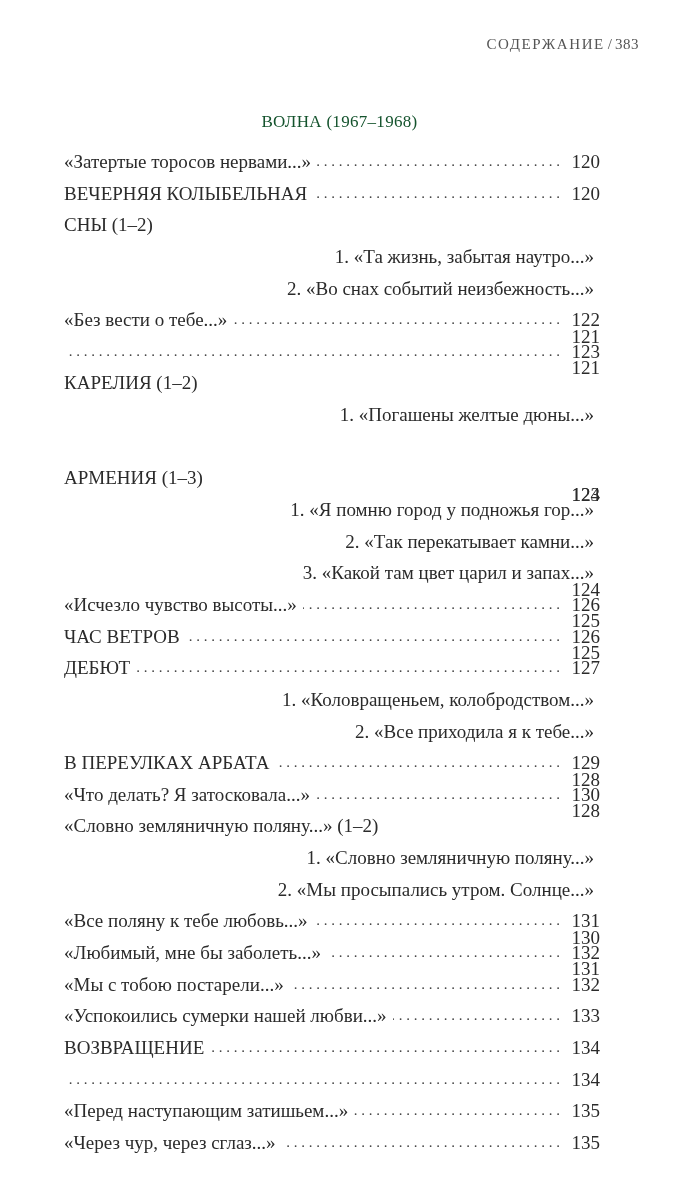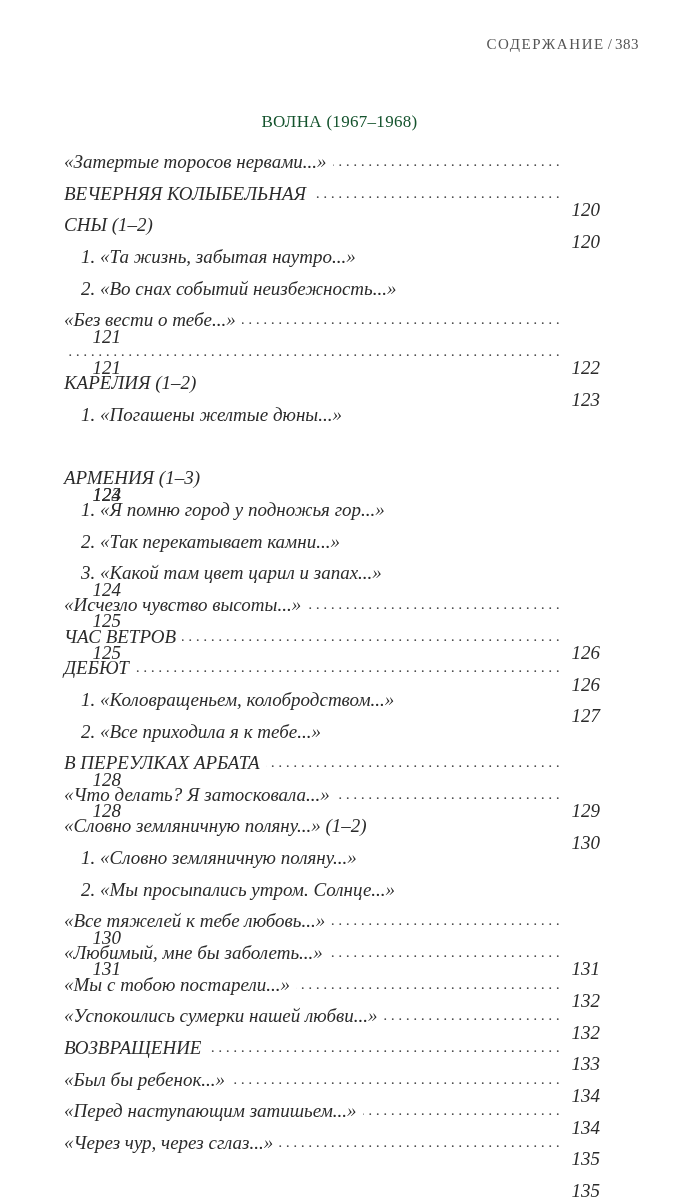--- a/index.html
+++ b/index.html
@@ -45,26 +45,25 @@
       position: absolute;
       top: 146px;
       left: 64px;
       width: 536px;
       margin: 0;
       padding: 0;
       list-style: none;
     }
     .toc-row {
       display: flex;
-      align-items: flex-start;
+      align-items: flex-end;
       height: 31.65px;
       font-size: 19px;
       line-height: 31.65px;
       white-space: nowrap;
-      font-style: italic;
     }
     .toc-row.sub {
       padding-left: 17px;
       flex-direction: column;
     }
     .toc-title {
       flex: 0 0 auto;
       padding-right: 6px;
     }
     .toc-dots {
@@ -202,21 +201,21 @@
       <span class="toc-title">1. «Словно земляничную поляну...»</span>
       <span class="toc-dots"></span>
       <span class="toc-page">130</span>
     </li>
     <li class="toc-row sub">
       <span class="toc-title">2. «Мы просыпались утром. Солнце...»</span>
       <span class="toc-dots"></span>
       <span class="toc-page">131</span>
     </li>
     <li class="toc-row">
-      <span class="toc-title">«Все тяжелей к тебе любовь...»</span>
+      <span class="toc-title">«Все поляну к тебе любовь...»</span>
       <span class="toc-dots"></span>
       <span class="toc-page">131</span>
     </li>
     <li class="toc-row">
       <span class="toc-title">«Любимый, мне бы заболеть...»</span>
       <span class="toc-dots"></span>
       <span class="toc-page">132</span>
     </li>
     <li class="toc-row">
       <span class="toc-title">«Мы с тобою постарели...»</span>
@@ -227,21 +226,20 @@
       <span class="toc-title">«Успокоились сумерки нашей любви...»</span>
       <span class="toc-dots"></span>
       <span class="toc-page">133</span>
     </li>
     <li class="toc-row">
       <span class="toc-title">ВОЗВРАЩЕНИЕ</span>
       <span class="toc-dots"></span>
       <span class="toc-page">134</span>
     </li>
     <li class="toc-row">
-      <span class="toc-title">«Был бы ребенок...»</span>
       <span class="toc-dots"></span>
       <span class="toc-page">134</span>
     </li>
     <li class="toc-row">
       <span class="toc-title">«Перед наступающим затишьем...»</span>
       <span class="toc-dots"></span>
       <span class="toc-page">135</span>
     </li>
     <li class="toc-row">
       <span class="toc-title">«Через чур, через сглаз...»</span>

